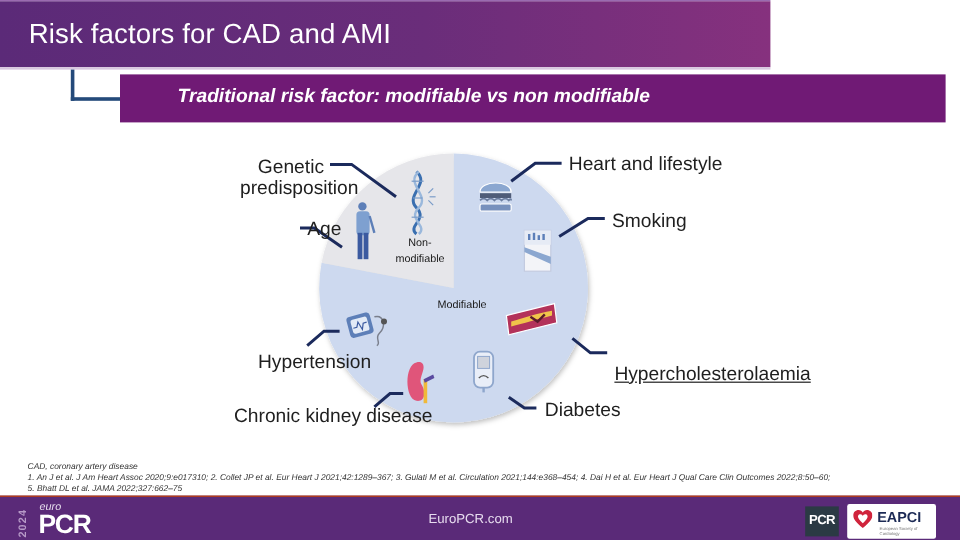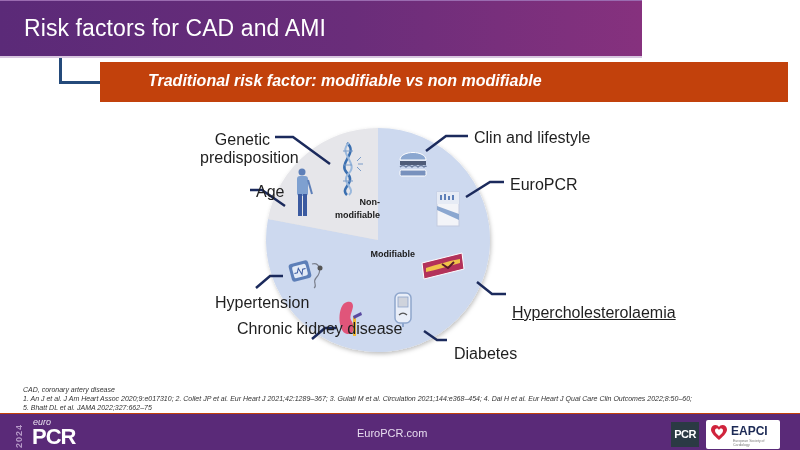--- a/index.html
+++ b/index.html
@@ -3,26 +3,26 @@
 <meta charset="utf-8">
 <style>
   html, body { margin:0; padding:0; }
   body { width:800px; height:450px; position:relative; overflow:hidden; background:#ffffff; font-family:"Liberation Sans", sans-serif; }
   .title-bar { position:absolute; left:0; top:0; width:642px; height:58px;
     background:linear-gradient(90deg,#5b2a78 0%,#6a2d7a 55%,#86317e 100%);
     border-top:1px solid #9a6bb0; border-bottom:2px solid #d7c6df; box-sizing:border-box; }
   .title-text { position:absolute; left:24px; top:14px; color:#ffffff; font-size:23px; letter-spacing:0.1px; }
   .connector { position:absolute; left:59px; top:58px; width:42px; height:26px;
     border-left:3px solid #244a7a; border-bottom:3px solid #244a7a; box-sizing:border-box; }
-  .sub-banner { position:absolute; left:100px; top:62px; width:688px; height:40px; background:#c2410c; }
+  .sub-banner { position:absolute; left:100px; top:62px; width:688px; height:40px; background:#701a75; }
   .sub-text { position:absolute; left:48px; top:10px; color:#ffffff; font-size:16px; font-weight:bold; font-style:italic; }
 
   svg.pie { position:absolute; left:0; top:0; }
   .label { position:absolute; font-size:16px; color:#1f1f1f; white-space:nowrap; }
-  .slice-label { position:absolute; font-size:9px; font-weight:bold; color:#1a1a1a; text-align:right; line-height:13px; }
+  .slice-label { position:absolute; font-size:9px; font-weight:normal; color:#1a1a1a; text-align:center; line-height:13px; }
 
   .footnotes { position:absolute; left:23px; top:385px; font-size:7px; font-style:italic; color:#333; line-height:9px; }
   .footer { position:absolute; left:0; top:413px; width:800px; height:37px; background:#5a2a78; border-top:1px solid #c2410c; }
   .footer-url { position:absolute; left:357px; top:13px; font-size:11px; color:#e7dcef; }
   .logo-year { position:absolute; left:14px; top:10px; font-size:9px; font-weight:bold; color:#b79ac8; transform:rotate(-90deg); transform-origin:left top; top:34px; letter-spacing:1px; }
   .logo-euro { position:absolute; left:33px; top:3px; font-size:9px; font-style:italic; color:#e9e0ef; }
   .logo-pcr { position:absolute; left:32px; top:10px; font-size:22px; font-weight:bold; color:#ffffff; letter-spacing:-1px; }
   .pcr-box { position:absolute; left:671px; top:8px; width:28px; height:25px; background:#2b3a44; color:#fff; font-size:11px; font-weight:bold; text-align:center; line-height:25px; letter-spacing:-0.5px; }
   .eapci-box { position:absolute; left:706px; top:6px; width:74px; height:29px; background:#ffffff; border-radius:2px; }
   .eapci-heart { position:absolute; left:5px; top:5px; width:16px; height:16px; }
@@ -138,25 +138,25 @@
 </div>
 <div class="slice-label" style="left:355px; top:248px; width:60px;">
   <div>Modifiable</div>
 </div>
 
 <div class="label" style="left:206px; top:131px; text-align:right; width:64px; line-height:18px;">
   <div>Genetic</div>
   <div style="margin-left:-6px;">predisposition</div>
 </div>
 <div class="label" style="left:228px; top:183px;margin-left:28px;">Age</div>
-<div class="label" style="left:474px; top:129px;">Clin and lifestyle</div>
-<div class="label" style="left:510px; top:176px;">EuroPCR</div>
+<div class="label" style="left:474px; top:129px;">Heart and lifestyle</div>
+<div class="label" style="left:510px; top:176px;">Smoking</div>
 <div class="label" style="left:512px; top:304px;text-decoration:underline;">Hypercholesterolaemia</div>
-<div class="label" style="left:454px; top:345px;">Diabetes</div>
-<div class="label" style="left:195px; top:320px;margin-left:42px;">Chronic kidney disease</div>
+<div class="label" style="left:454px; top:334px;">Diabetes</div>
+<div class="label" style="left:195px; top:339px;">Chronic kidney disease</div>
 <div class="label" style="left:215px; top:294px;">Hypertension</div>
 
 <div class="footnotes">
   <div>CAD, coronary artery disease</div>
   <div>1. An J et al. J Am Heart Assoc 2020;9:e017310; 2. Collet JP et al. Eur Heart J 2021;42:1289–367; 3. Gulati M et al. Circulation 2021;144:e368–454; 4. Dai H et al. Eur Heart J Qual Care Clin Outcomes 2022;8:50–60;</div>
   <div>5. Bhatt DL et al. JAMA 2022;327:662–75</div>
 </div>
 
 <div class="footer">
   <div class="logo-year">2024</div>

